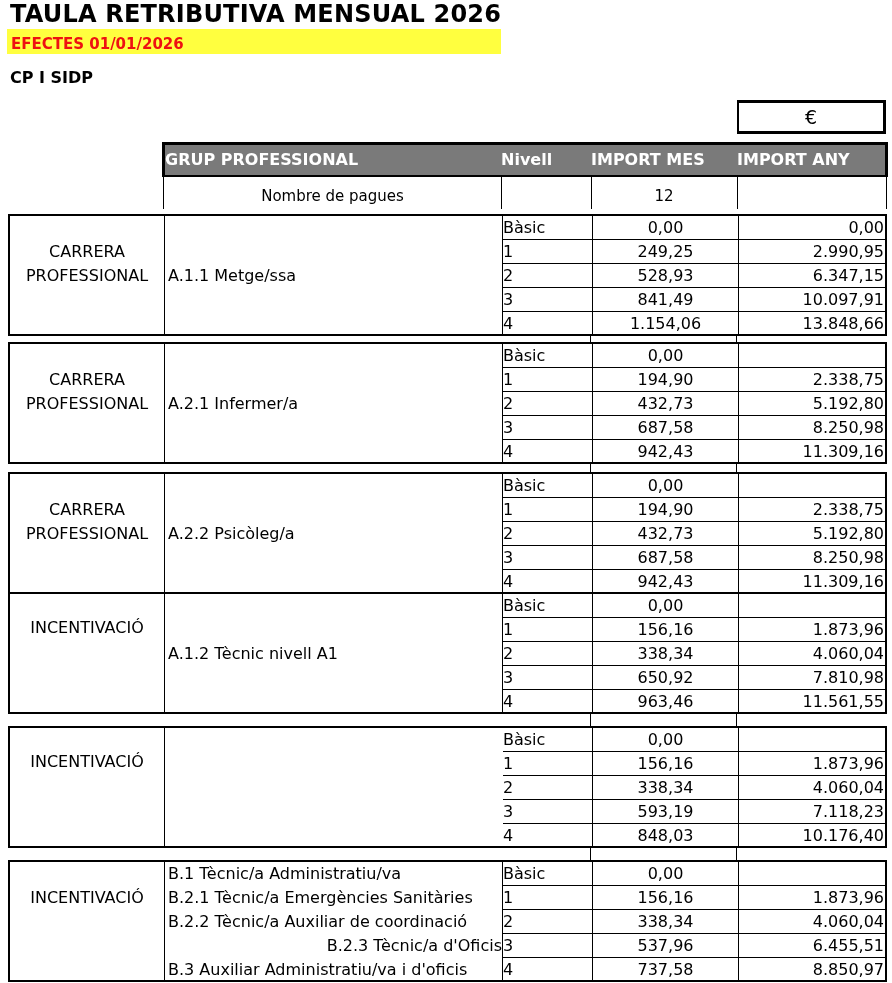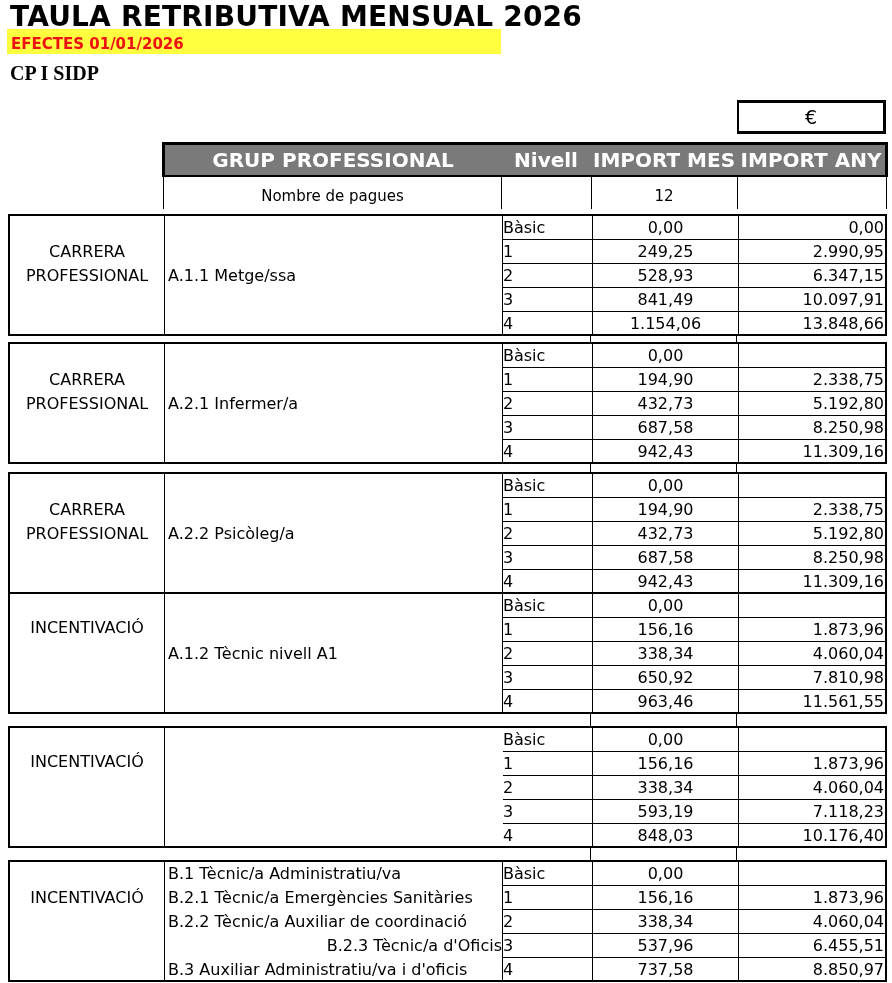--- a/index.html
+++ b/index.html
@@ -1,26 +1,26 @@
 <!DOCTYPE html>
 <html><head>
 <meta charset="utf-8">
 <style>
   html, body { margin:0; padding:0; background:#ffffff; }
   body { width:892px; height:983px; position:relative; overflow:hidden;
          font-family:"DejaVu Sans", "Liberation Sans", sans-serif; color:#000; }
   .abs { position:absolute; box-sizing:border-box; }
-  .title { left:10px; top:0px; font-weight:bold; font-size:28px; letter-spacing:0.2px; white-space:nowrap; }
+  .title { left:10px; top:0px; font-weight:bold; font-size:24px; letter-spacing:0.2px; white-space:nowrap; }
   .effects { left:7px; top:29px; width:494px; height:25px; background:#ffff3f; }
   .effects span { position:absolute; left:4px; top:6px; color:#ee1111; font-weight:bold; font-size:15px; }
-  .subtitle { left:10px; top:62px; font-weight:bold; font-size:20px;font-family:Liberation Serif, serif; }
+  .subtitle { left:10px; top:68px; font-weight:bold; font-size:16px; }
   .currency { left:737px; top:100px; width:149px; height:34px; border:2px solid #000; border-width:3px 3px 3px 2px;
               text-align:center; font-size:19px; line-height:28px; }
-  .hdr { top:142px; height:35px; background:#7a7a7a; color:#fff; font-weight:bold; font-size:20px;
-         text-align:center; line-height:35px; border-top:3px solid #000; border-bottom:2px solid #000; }
+  .hdr { top:142px; height:35px; background:#7a7a7a; color:#fff; font-weight:bold; font-size:16px;
+         line-height:35px; border-top:3px solid #000; border-bottom:2px solid #000; }
   .hdr-group { left:162px; width:340px; border-left:3px solid #000; border-right:1px solid #000; line-height:30px; }
   .hdr-nivell { left:501px; width:91px; border-right:1px solid #000; line-height:30px; }
   .hdr-mes { left:591px; width:147px; border-right:1px solid #000; line-height:30px; }
   .hdr-any { left:737px; width:151px; border-right:3px solid #000; line-height:30px; }
   .pages-row { top:177px; height:32px; font-size:15px; text-align:center; line-height:38px; }
   .pg-label { left:163px; width:339px; border-left:1px solid #000; border-right:1px solid #000; }
   .pg-nivell { left:501px; width:91px; border-right:1px solid #000; }
   .pg-mes { left:591px; width:147px; border-right:1px solid #000; }
   .pg-any { left:737px; width:150px; border-right:1px solid #000; }
   .block { left:8px; width:879px; border:1px solid #000; border-width:2px 2px 2px 2px; }

